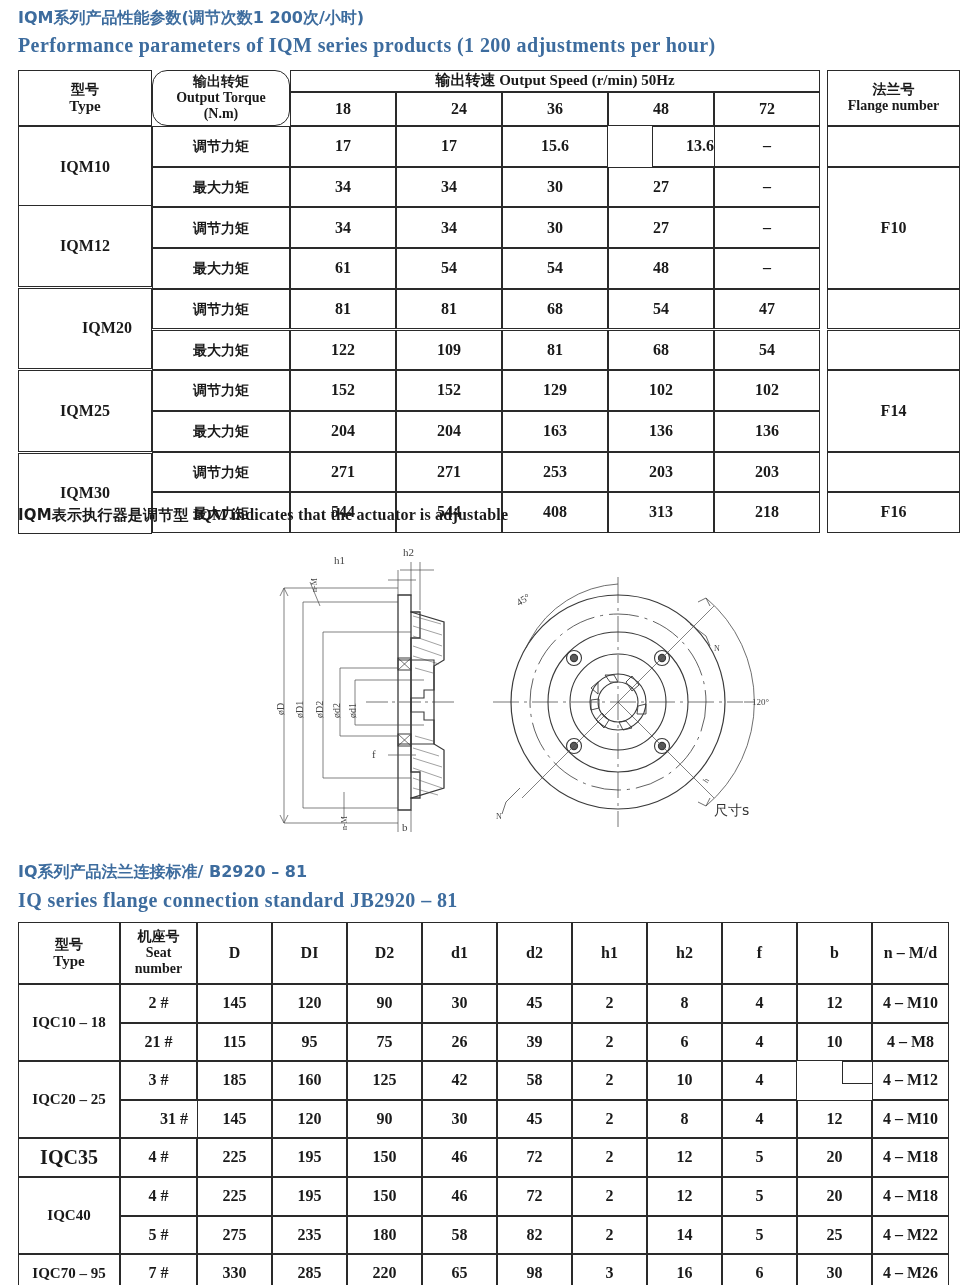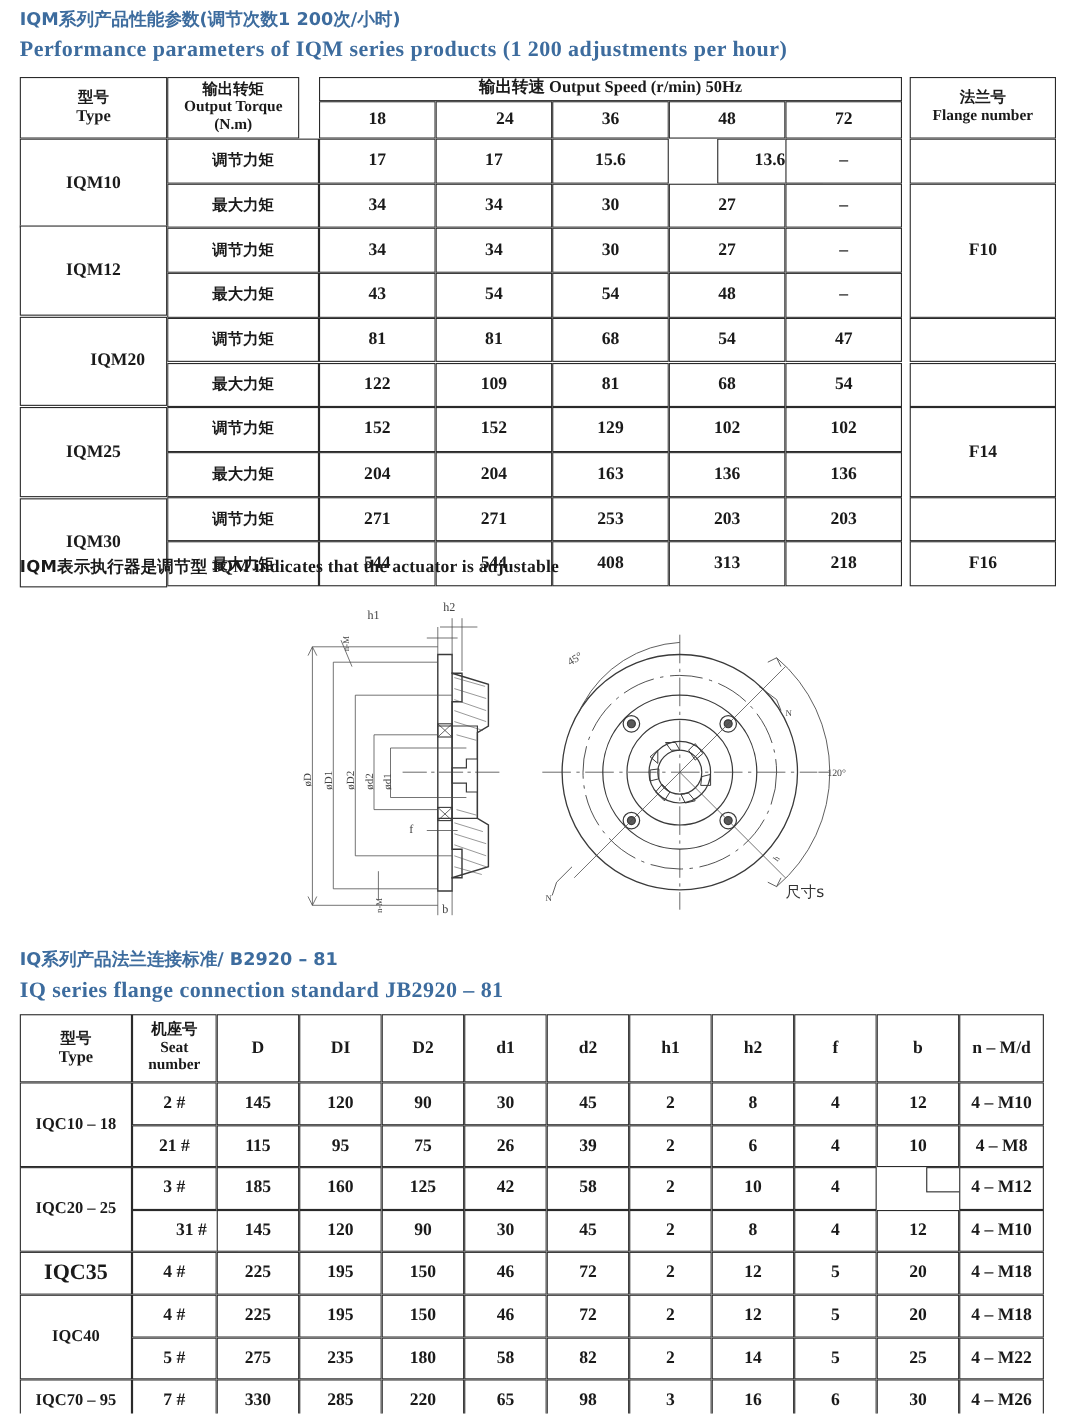--- a/index.html
+++ b/index.html
@@ -77,21 +77,21 @@
 </div>
 <div class="heading-block" style="top:34px;">
   <div class="h-en">Performance parameters of IQM series products (1 200 adjustments per hour)</div>
 </div>
 
 <div class="tbl" id="table1" style="left: 18px; top: 70px; width: 942px; height: 463px;">
     <div class="cell bd stack" style="left: 0px; top: 0px; width: 134px; height: 56px;">
       <span class="cn-txt">型号</span>
       <span class="en-txt">Type</span>
     </div>
-    <div class="cell bd stack" style="left: 134px; top: 0px; width: 120px; height: 56px;">
+    <div class="cell bd stack" style="left: 134px; top: 0px; width: 138px; height: 56px; border-radius: 15px;">
       <span class="cn-txt">输出转矩</span>
       <span class="en-txt" style="font-size:14px">Output Torque</span>
       <span class="en-txt" style="font-size:14px">(N.m)</span>
     </div>
     <div class="cell bd " style="left: 272px; top: 0px; width: 530px; height: 22px;">
       <span class="en-txt" style="font-size:15px">输出转速 Output Speed (r/min) 50Hz</span>
     </div>
     <div class="cell bd " style="left: 272px; top: 22px; width: 106px; height: 34px;">
       <span class="num">18</span>
     </div>
@@ -162,21 +162,21 @@
     <div class="cell bd " style="left: 590px; top: 137.4px; width: 106px; height: 40.7px;">
       <span class="num">27</span>
     </div>
     <div class="cell bd " style="left: 696px; top: 137.4px; width: 106px; height: 40.7px;">
       <span class="num">–</span>
     </div>
     <div class="cell bd " style="left: 134px; top: 178.1px; width: 138px; height: 40.7px;">
       <span class="cn-txt">最大力矩</span>
     </div>
     <div class="cell bd " style="left: 272px; top: 178.1px; width: 106px; height: 40.7px;">
-      <span class="num">43</span>
+      <span class="num">61</span>
     </div>
     <div class="cell bd " style="left: 378px; top: 178.1px; width: 106px; height: 40.7px;">
       <span class="num">54</span>
     </div>
     <div class="cell bd " style="left: 484px; top: 178.1px; width: 106px; height: 40.7px;">
       <span class="num">54</span>
     </div>
     <div class="cell bd " style="left: 590px; top: 178.1px; width: 106px; height: 40.7px;">
       <span class="num">48</span>
     </div>

